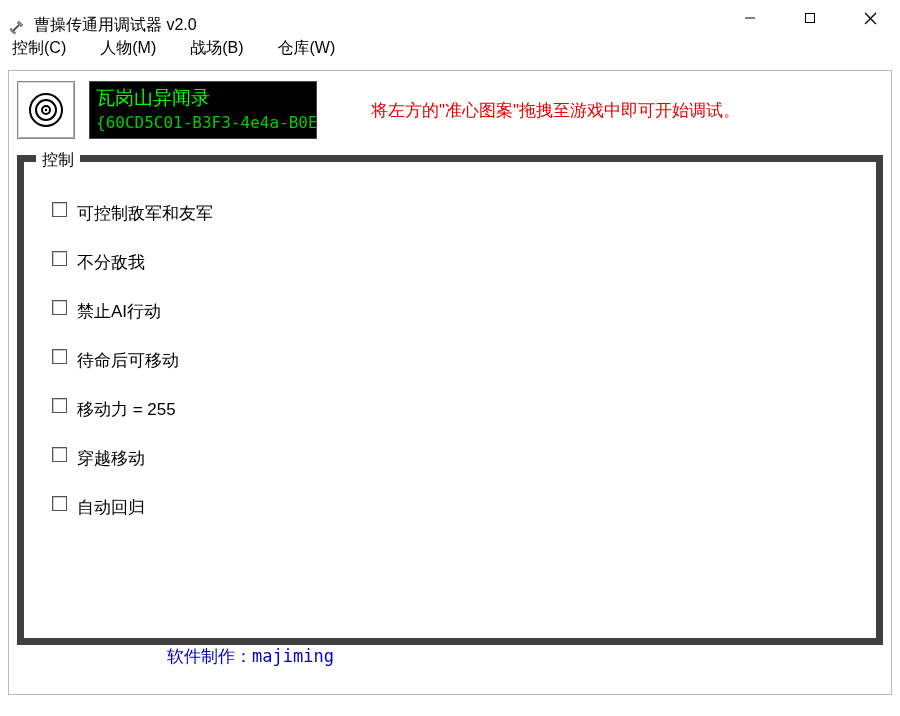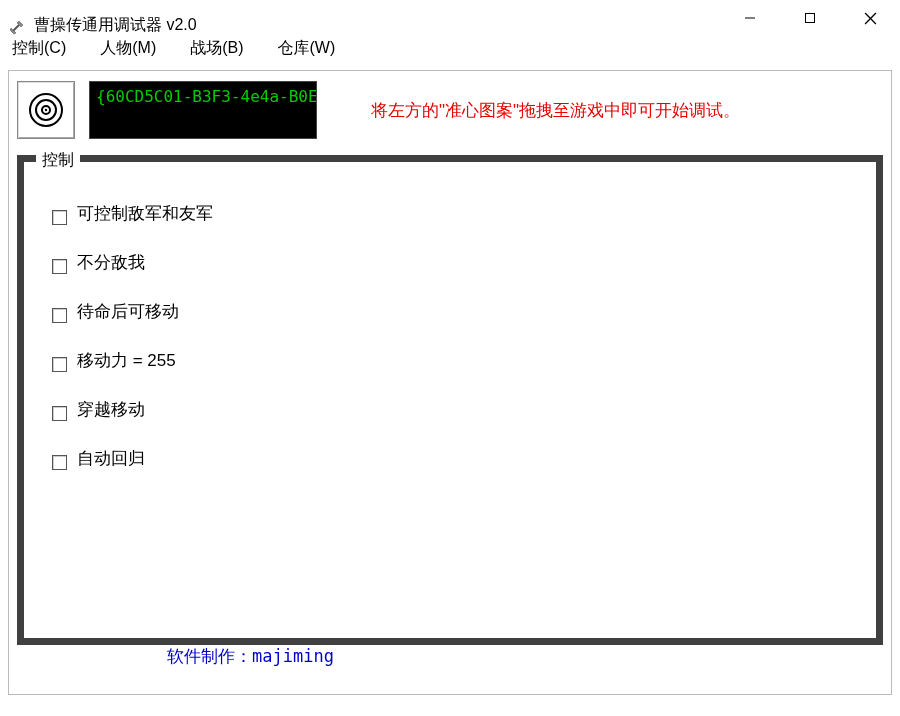--- a/index.html
+++ b/index.html
@@ -85,21 +85,21 @@
       height: 490px;
     }
     .groupbox-legend {
       position: absolute;
       top: -12px; left: 12px;
       background: #fff;
       padding: 0 6px;
       font-size: 16px;
     }
     .checklist { display: flex; flex-direction: column; gap: 26px; }
-    .check-item { display: flex; align-items: flex-end; gap: 10px; font-size: 17px; }
+    .check-item { display: flex; align-items: flex-start; gap: 10px; font-size: 17px; }
     .checkbox {
       width: 15px; height: 15px;
       border: 1px solid #555;
       background: #fff;
       box-shadow: inset 1px 1px 0 #ccc;
       display: inline-block;
     }
     .footer {
       margin: 0 0 0 150px;
       font-family: "SimSun", monospace;
@@ -150,38 +150,43 @@
   <div class="top-row">
     <div class="drag-target">
       <svg width="40" height="40" viewBox="0 0 40 40">
         <circle cx="20" cy="20" r="16" stroke="#000" stroke-width="2" fill="none"></circle>
         <circle cx="20" cy="20" r="10" stroke="#000" stroke-width="2" fill="none"></circle>
         <circle cx="20" cy="20" r="4" stroke="#000" stroke-width="2" fill="none"></circle>
         <circle cx="20" cy="20" r="1.2" fill="#000"></circle>
       </svg>
     </div>
     <div class="game-info">
+      <div class="game-name">瓦岗山异闻录</div>
       <div class="game-guid">{60CD5C01-B3F3-4e4a-B0E9-6D</div>
     </div>
     <div class="hint">将左方的"准心图案"拖拽至游戏中即可开始调试。</div>
   </div>
 
   <fieldset class="groupbox">
     <div class="groupbox-legend">控制</div>
     <div class="checklist">
       <label class="check-item">
         <span class="checkbox"></span>
         <span>可控制敌军和友军</span>
       </label>
       <label class="check-item">
         <span class="checkbox"></span>
         <span>不分敌我</span>
       </label>
       <label class="check-item">
         <span class="checkbox"></span>
+        <span>禁止AI行动</span>
+      </label>
+      <label class="check-item">
+        <span class="checkbox"></span>
         <span>待命后可移动</span>
       </label>
       <label class="check-item">
         <span class="checkbox"></span>
         <span>移动力 = 255</span>
       </label>
       <label class="check-item">
         <span class="checkbox"></span>
         <span>穿越移动</span>
       </label>

